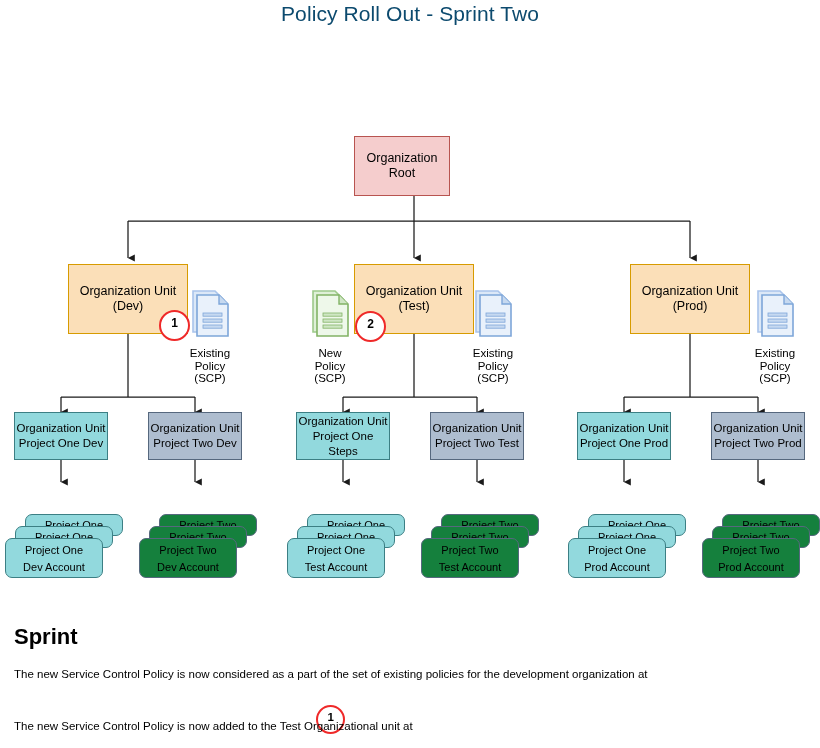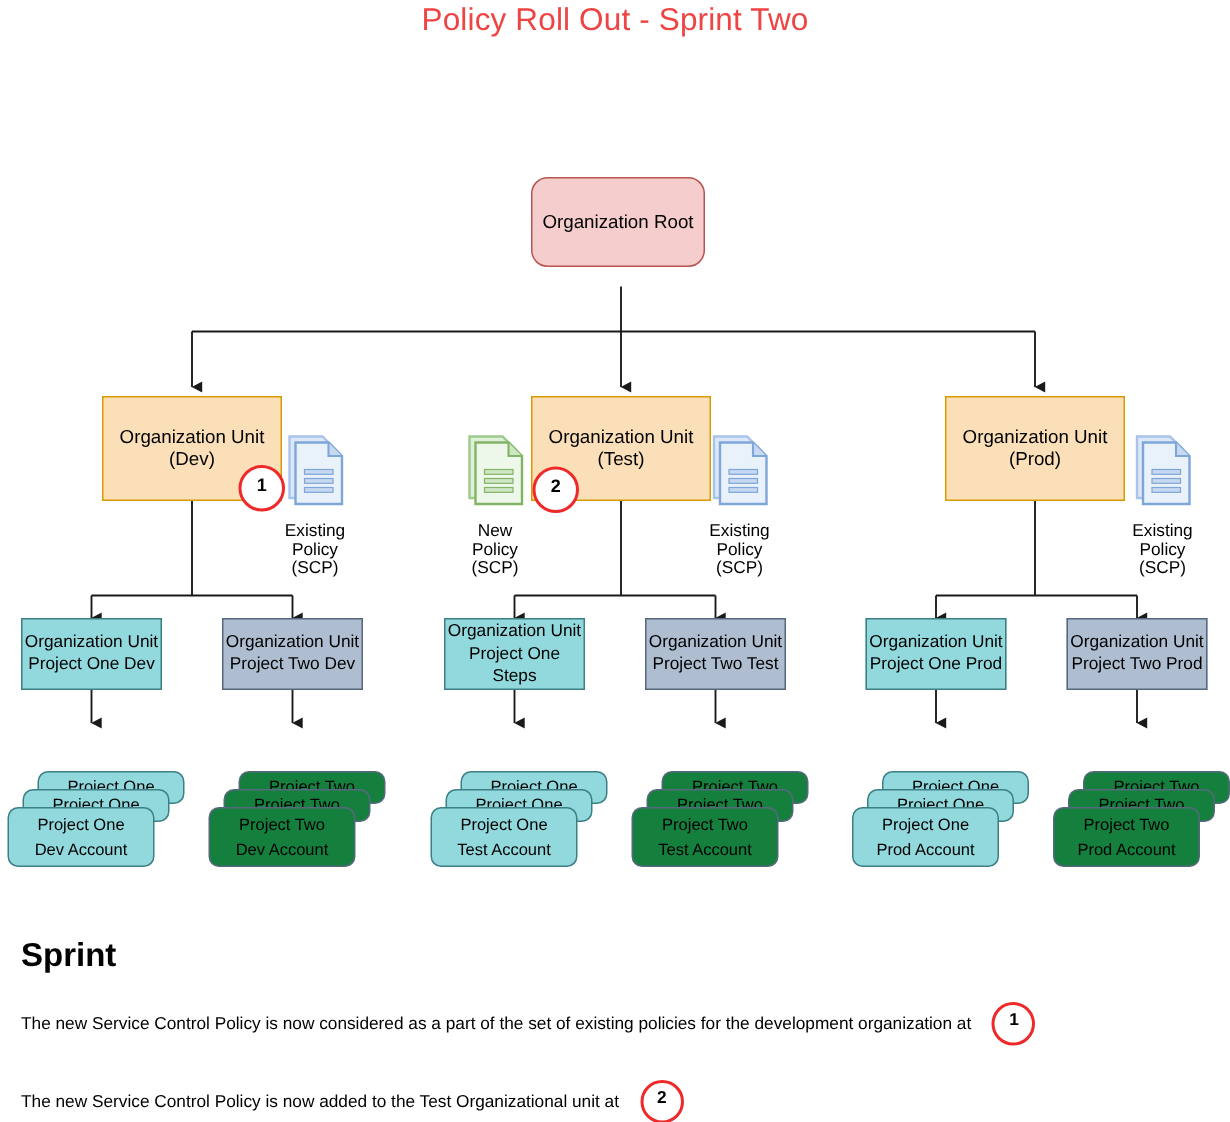--- a/index.html
+++ b/index.html
@@ -9,21 +9,21 @@
     font-family:"Liberation Sans", sans-serif;
     color:#000000;
     overflow:hidden;
     position:relative;
   }
   #canvas{position:absolute;left:0;top:0;width:820px;height:748px;}
   svg.wires{position:absolute;left:0;top:0;width:820px;height:748px;pointer-events:none;}
 
   .title{
     position:absolute;left:0;top:2px;width:820px;
-    text-align:center;font-size:21px;color:#ef4444;
+    text-align:center;font-size:21px;color:#0c4a6e;
     letter-spacing:.1px;
   }
 
   .node{position:absolute;box-sizing:border-box;display:flex;flex-direction:column;
         align-items:center;justify-content:center;text-align:center;line-height:15px;}
 
   .root-node{
     background:#f5cdcd;border:1.4px solid #b85450;font-size:12.5px;
   }
   .ou-node{
@@ -56,21 +56,21 @@
   .policy .lbl{font-size:11.5px;line-height:12.5px;margin-top:3px;color:#000;}
 
   .badge{
     position:absolute;width:27px;height:27px;border-radius:50%;
     background:#ffffff;border:2.4px solid #ef2929;
     font-size:12px;font-weight:bold;text-align:center;line-height:23px;
     color:#000;z-index:40;
   }
 
   .steps-h{position:absolute;left:14px;top:624px;font-size:22px;font-weight:bold;}
-  .step-row{position:absolute;font-size:11.5px;display:flex;align-items:center;gap:14px;}
+  .step-row{position:absolute;font-size:11.5px;display:flex;align-items:center;gap:25px;flex-direction:column;}
   .step-badge{
     width:25px;height:25px;border-radius:50%;background:#fff;border:2.2px solid #ef2929;
     font-size:11.5px;font-weight:bold;text-align:center;line-height:21px;flex:none;
   }
 </style>
 </head>
 <body>
 
 <div id="canvas">
 
@@ -109,21 +109,21 @@
 
       <path d="M690,334 L690,397"></path>
       <path d="M624,397 L758,397"></path>
       <path d="M624,397 L624,412" marker-end="url(#arr)"></path>
       <path d="M758,397 L758,412" marker-end="url(#arr)"></path>
       <path d="M624,460 L624,482" marker-end="url(#arr)"></path>
       <path d="M758,460 L758,482" marker-end="url(#arr)"></path>
     </g>
   </svg>
 
-  <div class="node root-node" style="left:354px;top:118px;width:116px;height:60px;border-radius:11px;">
+  <div class="node root-node" style="left:354px;top:136px;width:96px;height:60px;">
     <span>Organization Root</span>
   </div>
 
   <div class="node ou-node" style="left:68px;top:264px;width:120px;height:70px;">
     <span>Organization Unit</span>
     <span>(Dev)</span>
   </div>
 
   <div class="node ou-node" style="left:354px;top:264px;width:120px;height:70px;">
     <span>Organization Unit</span>

